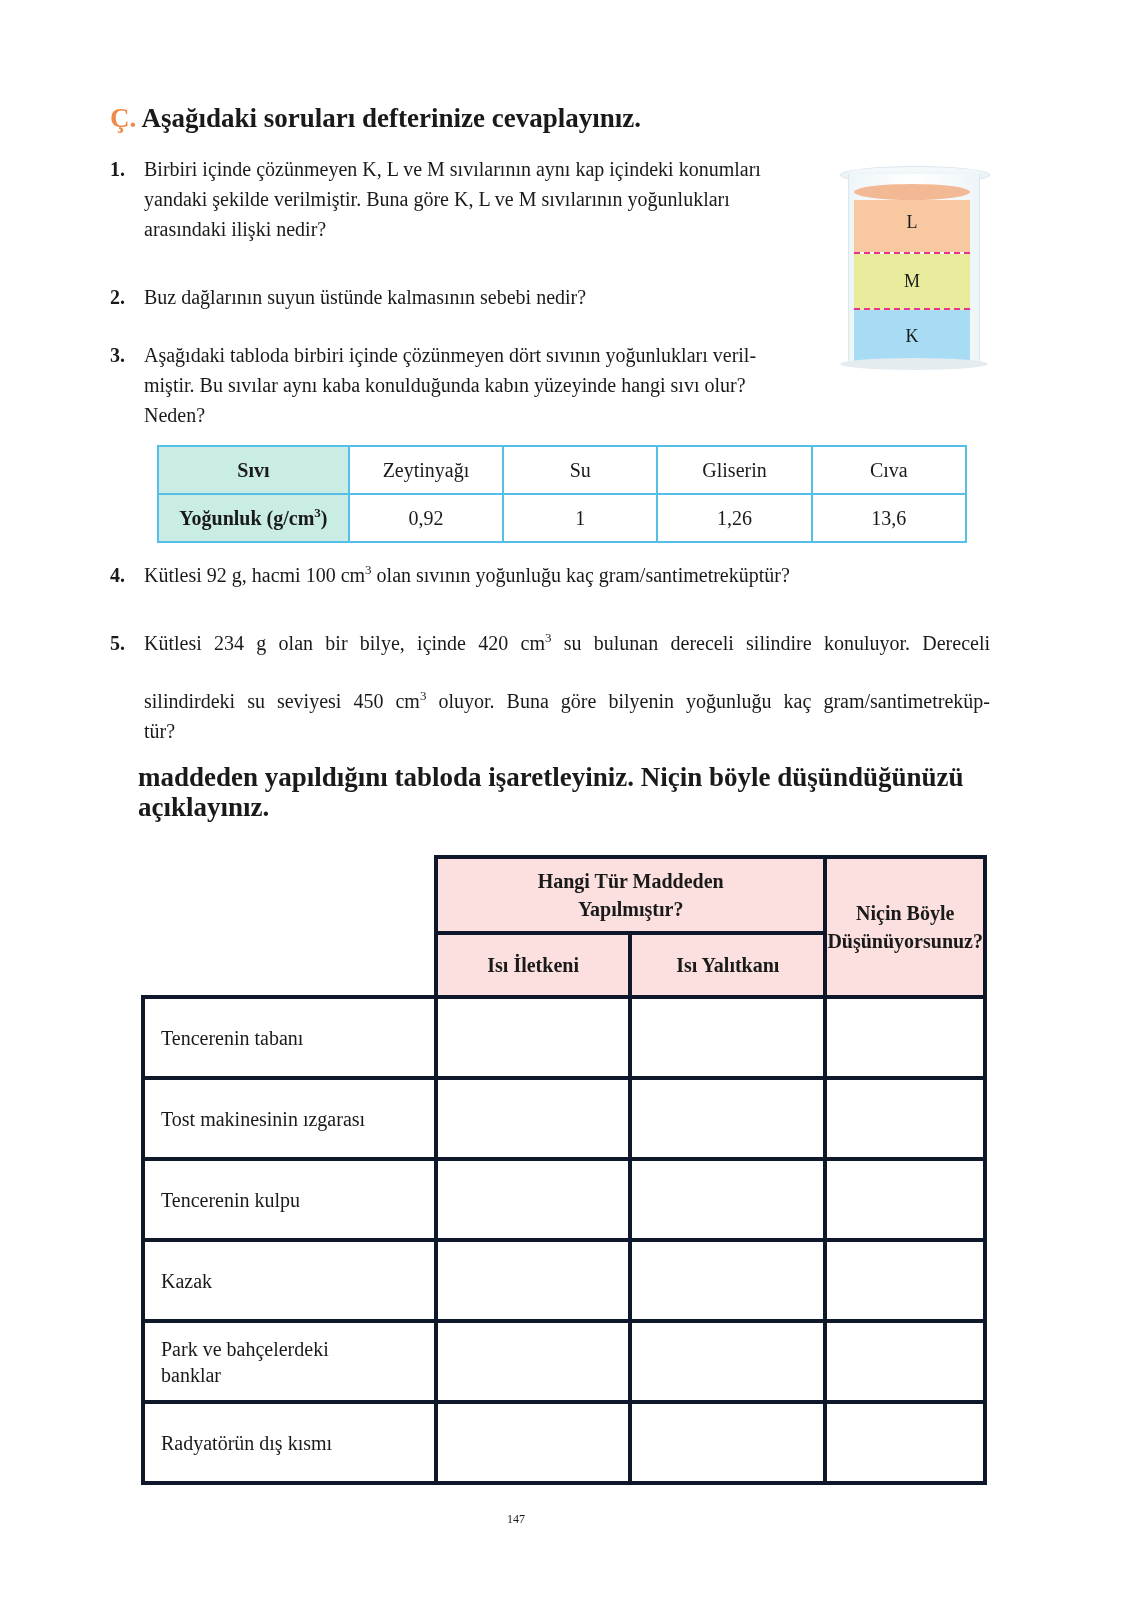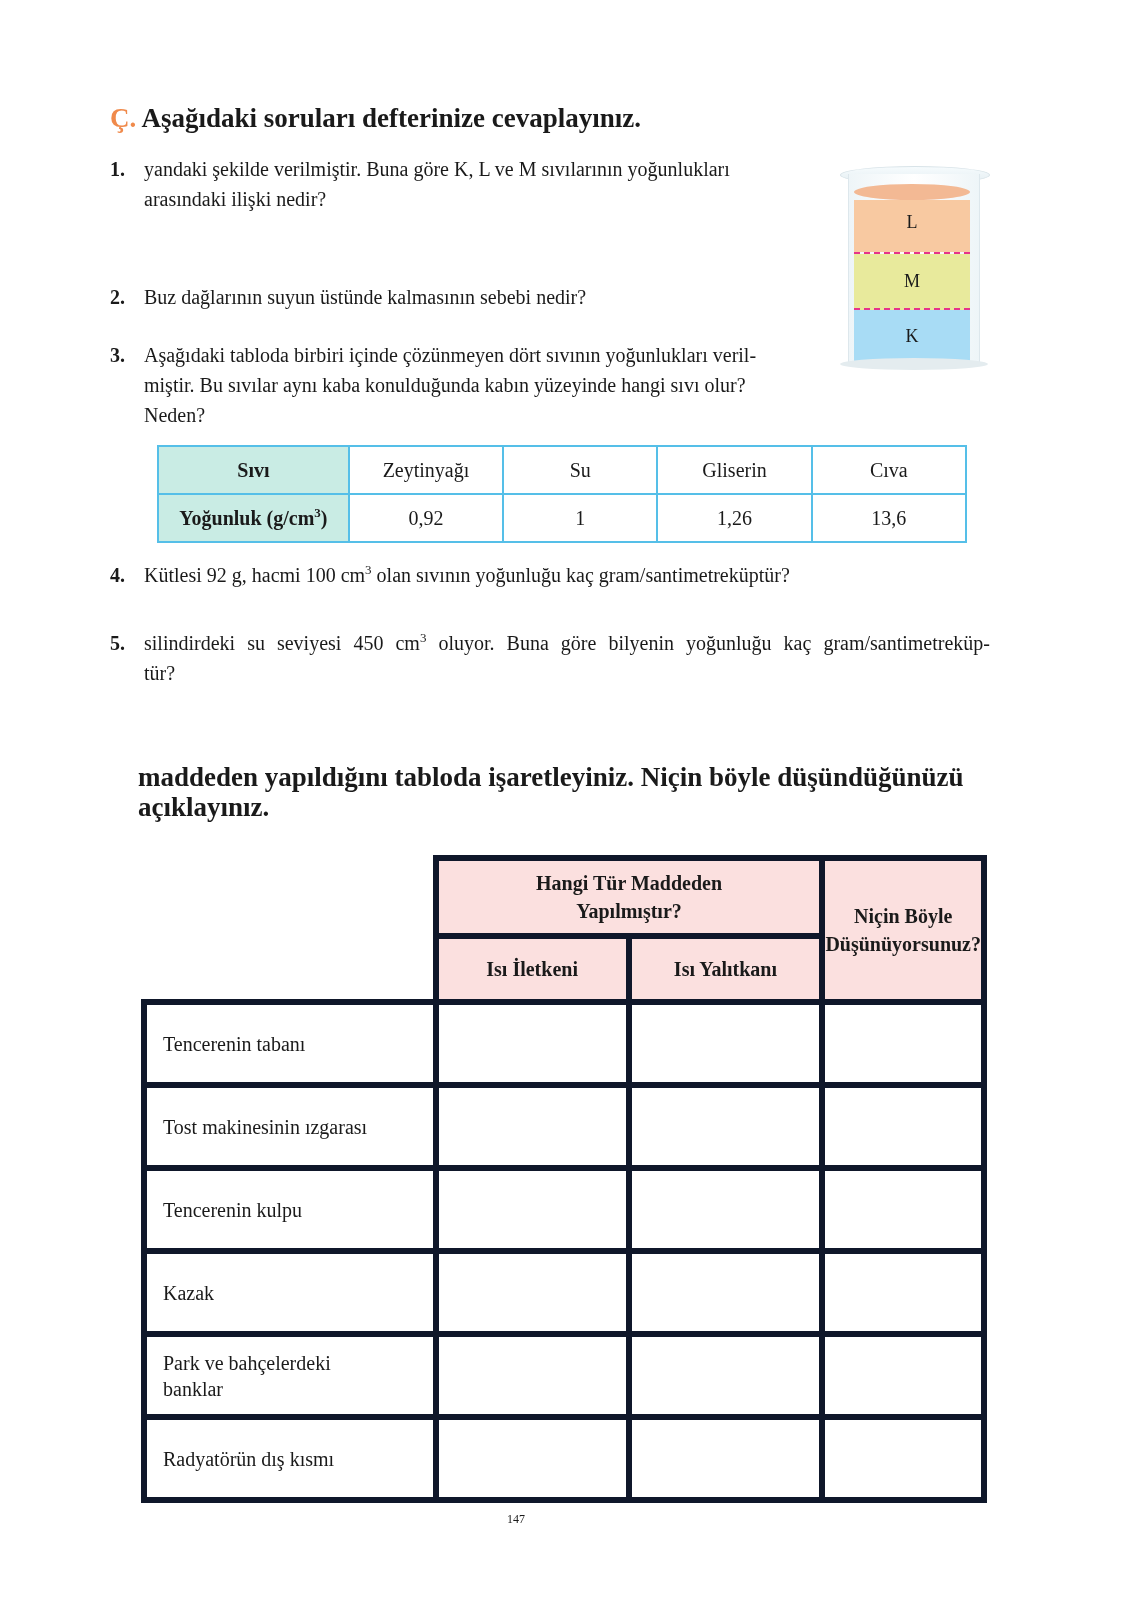--- a/index.html
+++ b/index.html
@@ -31,40 +31,41 @@
 
   
   table { border-collapse: collapse; }
   .dens { left: 157px; top: 445px; width: 810px; font-size: 20px; }
   .dens td { border: 2px solid #55bfe8; height: 46px; text-align: center; padding: 0; }
   .dens td.hd { background: #c9ece4; font-weight: bold; width: 186px; }
   .dens td.v { width: 150px; }
 
   
   .heat { left: 141px; top: 855px; width: 846px; font-size: 20px; }
-  .heat td { border: 6px solid #0f172a; padding: 0; }
+  .heat td { border: 4px solid #0f172a; padding: 0; }
   .heat .ph { background: #fbe0df; font-weight: bold; text-align: center; line-height: 28px; }
   .heat .blank { border: none; border-bottom: 2px solid #f0748a; }
   .heat .rowlabel { padding-left: 16px; width: 224px; line-height: 26px; }
   .heat .cell { width: 198px; }
   .heat tr.data td { height: 77px; margin-left: 43px; }
 
   .page-num { left: 0; width: 1032px; top: 1512px; text-align: center; font-size: 12px; }
 </style>
 </head>
 <body>
 
 <div class="abs section-head" style="left:110px; top:103px;">
   <span class="section-letter">Ç.</span>
   <span>Aşağıdaki soruları defterinize cevaplayınız.</span>
 </div>
 
 <div class="abs q" style="left:110px; top:154px; width:684px; height:90px;">
   <span class="num">1.</span>
   <div class="txt" style="width:650px;">
+    <div>Birbiri içinde çözünmeyen K, L ve M sıvılarının aynı kap içindeki konumları</div>
     <div>yandaki şekilde verilmiştir. Buna göre K, L ve M sıvılarının yoğunlukları</div>
     <div>arasındaki ilişki nedir?</div>
   </div>
 </div>
 
 <div class="abs beaker">
   <div class="rim"></div>
   <div class="body"></div>
   <div class="layer l">
       <span>L</span>
@@ -119,21 +120,22 @@
 <div class="abs q" style="left:110px; top:560px; width:880px; height:30px;">
   <span class="num">4.</span>
   <div class="txt" style="width:846px;">
     <span>Kütlesi 92 g, hacmi 100 cm</span><sup>3</sup><span> olan sıvının yoğunluğu kaç gram/santimetreküptür?</span>
   </div>
 </div>
 
 <div class="abs q" style="left:110px; top:628px; width:880px; height:90px;">
   <span class="num">5.</span>
   <div class="txt" style="width:846px;">
-    <div style="text-align:justify; text-align-last:justify;"><span>silindirdeki su seviyesi 450 cm</span><sup>3</sup><span> oluyor. Buna göre bilyenin yoğunluğu kaç gram/santimetreküp-</span></div>
+    <div style="text-align:justify; text-align-last:justify;"><span>Kütlesi 234 g olan bir bilye, içinde 420 cm</span><sup>3</sup><span> su bulunan dereceli silindire konuluyor. Dereceli</span></div>
+    <div style="text-align:justify; text-align-last:justify;margin-top:28px;"><span>silindirdeki su seviyesi 450 cm</span><sup>3</sup><span> oluyor. Buna göre bilyenin yoğunluğu kaç gram/santimetreküp-</span></div>
     <div>tür?</div>
   </div>
 </div>
 
 <div class="abs section-head" style="left:110px; top:762px; width:880px;">
   <div style="padding-left:28px;">maddeden yapıldığını tabloda işaretleyiniz. Niçin böyle düşündüğünüzü açıklayınız.</div>
 </div>
 
 <table class="abs heat">
   <tbody>

